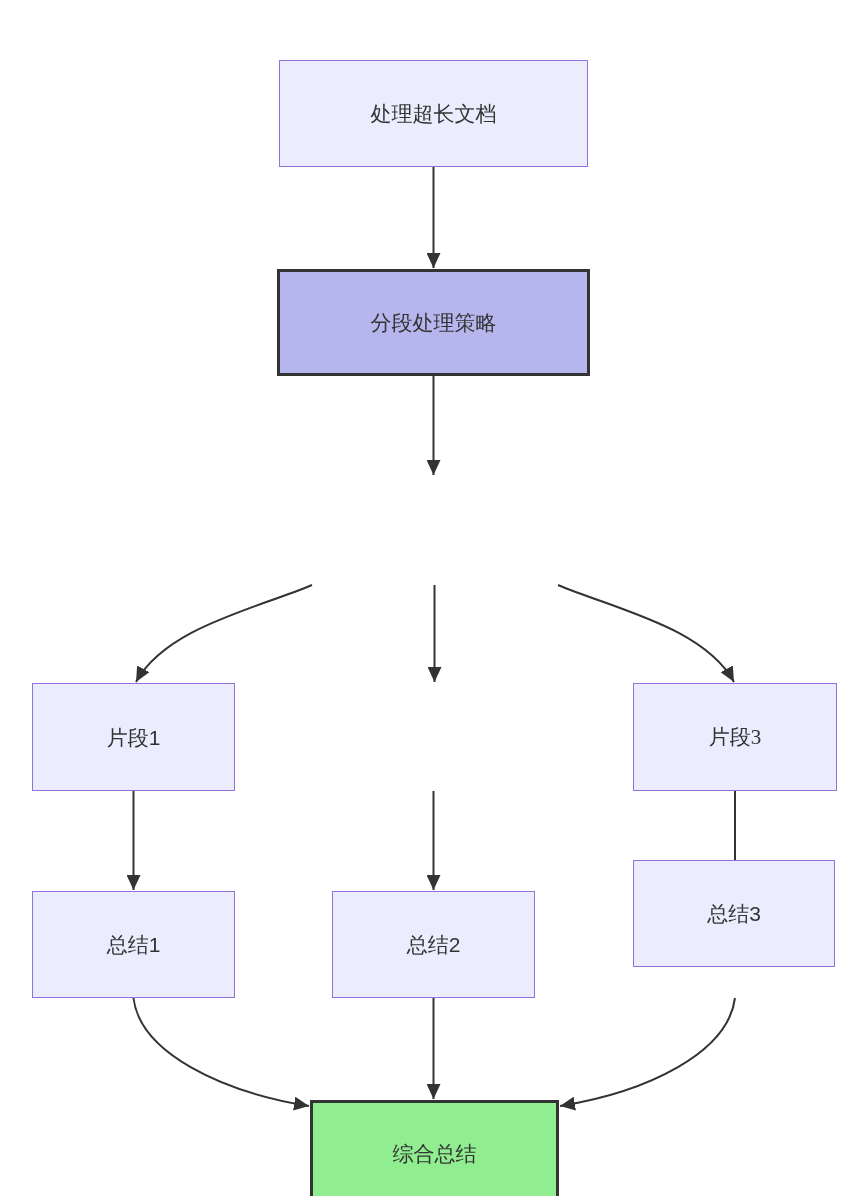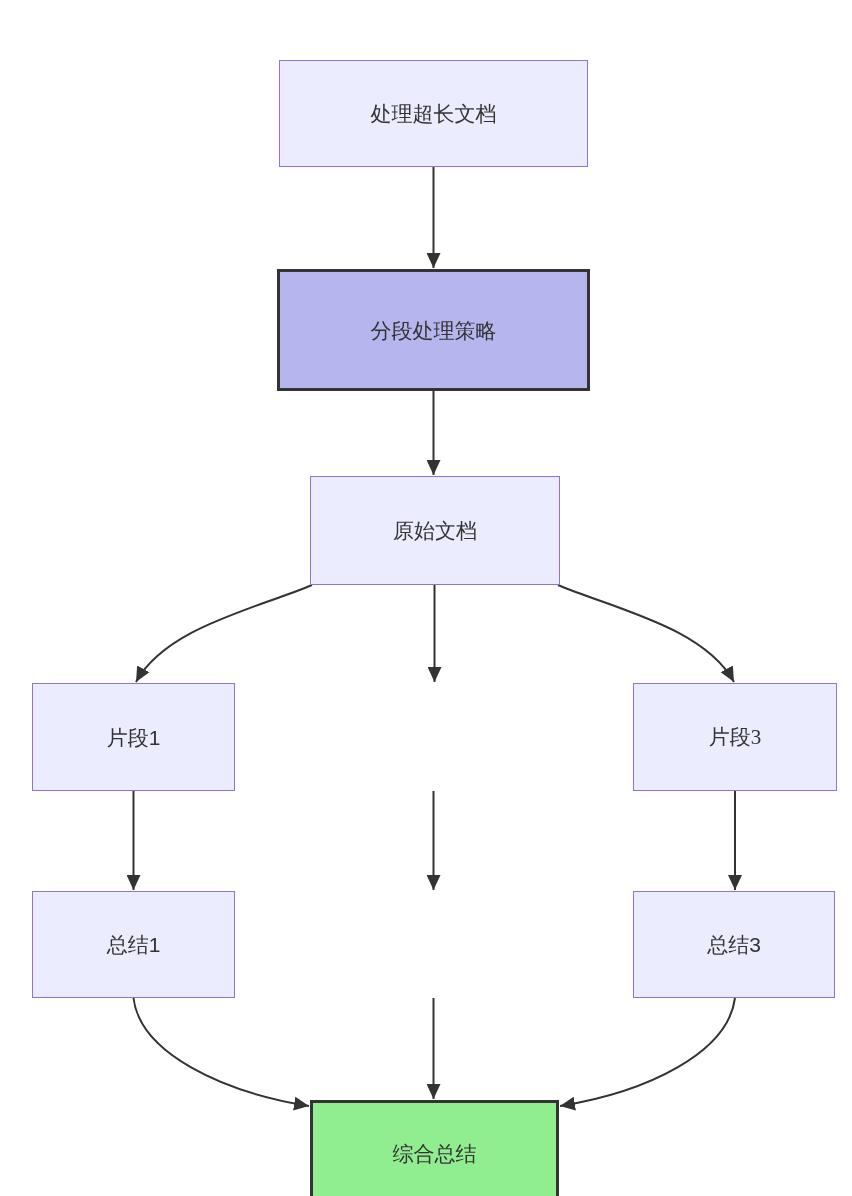--- a/index.html
+++ b/index.html
@@ -54,28 +54,28 @@
     background:var(--highlight-fill);
     border:3px solid var(--highlight-border);
   }
   .node.success{
     background:var(--success-fill);
     border:3px solid var(--success-border);
     align-items:center;
   }
   
   #n-process  {left:279px; top:32px;   width:309px; height:107px;}
-  #n-strategy {left:277px; top:241px;  width:313px; height:122px;}
+  #n-strategy {left:277px; top:241px;  width:313px; height:107px;}
   #n-original {left:310px; top:448px;  width:250px; height:109px;}
   #n-frag1    {left:32px;  top:655px;  width:203px; height:108px;text-align:center;}
   #n-frag2    {left:332px; top:655px;  width:203px; height:108px;}
   #n-frag3    {left:633px; top:655px;  width:204px; height:108px;font-family:Liberation Serif, serif;}
   #n-sum1     {left:32px;  top:863px;  width:203px; height:107px;}
   #n-sum2     {left:332px; top:863px;  width:203px; height:107px;}
-  #n-sum3     {left:633px; top:863px;  width:202px; height:107px;}
+  #n-sum3     {left:633px; top:832px;  width:202px; height:107px;}
   #n-final    {left:310px; top:1072px; width:249px; height:106px;}
 </style>
 </head>
 <body>
 
 <div class="canvas">
 
   <svg class="edges" viewBox="0 0 852 1196" xmlns="http://www.w3.org/2000/svg">
     <defs>
       <marker id="arrowhead" markerUnits="userSpaceOnUse" markerWidth="16" markerHeight="14" refX="15" refY="7" orient="auto">
@@ -96,37 +96,37 @@
   </svg>
 
   <div class="node default" id="n-process">
     <span class="node-label">处理超长文档</span>
   </div>
 
   <div class="node highlight" id="n-strategy">
     <span class="node-label">分段处理策略</span>
   </div>
 
-  <div class="node default" id="n-original">
-    <span class="node-label">原始文档</span>
-  </div>
 
   <div class="node default" id="n-frag1">
     <span class="node-label">片段1</span>
   </div>
 
 
   <div class="node default" id="n-frag3">
     <span class="node-label">片段3</span>
   </div>
 
   <div class="node default" id="n-sum1">
     <span class="node-label">总结1</span>
   </div>
 
+  <div class="node default" id="n-sum2">
+    <span class="node-label">总结2</span>
+  </div>
 
   <div class="node default" id="n-sum3">
     <span class="node-label">总结3</span>
   </div>
 
   <div class="node success" id="n-final">
     <span class="node-label">综合总结</span>
   </div>
 
 </div>

